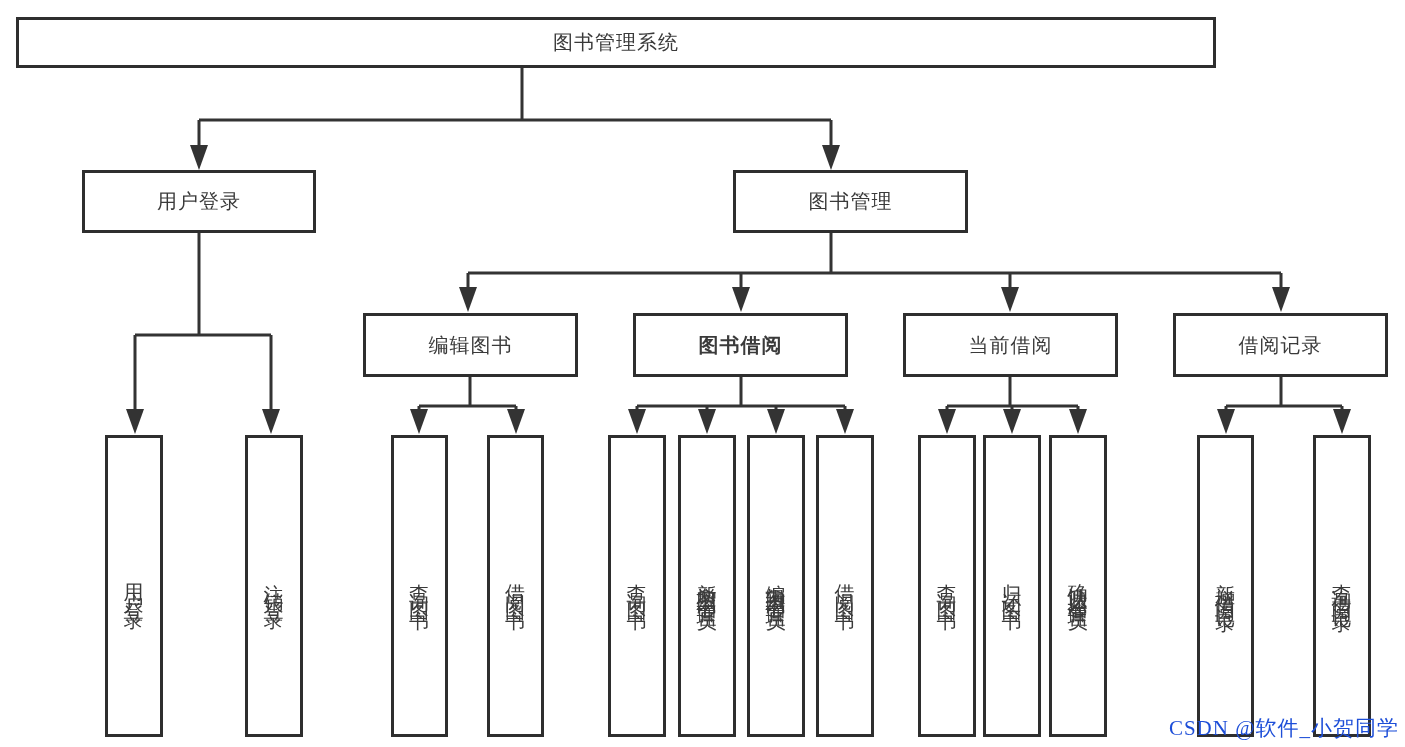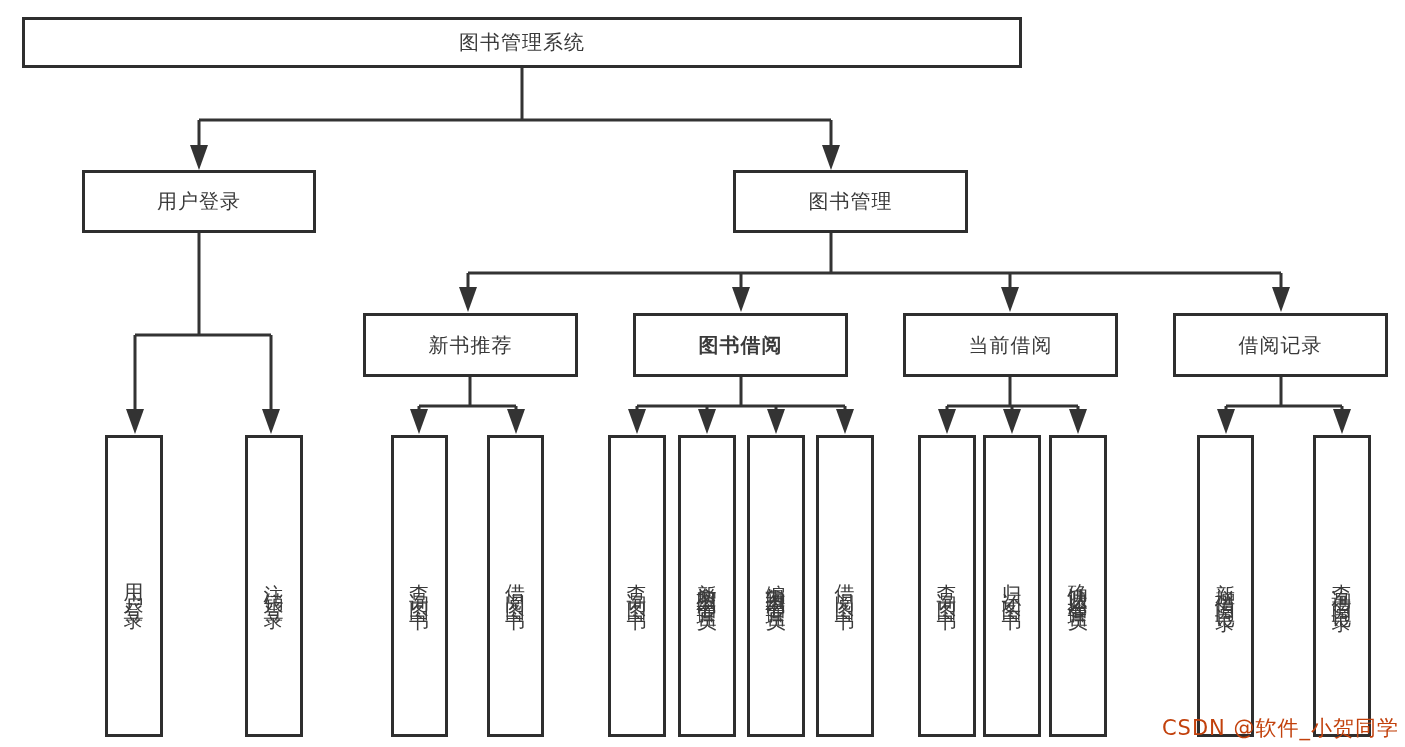--- a/index.html
+++ b/index.html
@@ -50,24 +50,25 @@
     text-orientation: mixed;
     letter-spacing: 9px;
     line-height: 1;
     text-align: center;
   }
   .watermark {
     position: absolute;
     right: 6px;
     bottom: 5px;
     font-size: 21px;
-    color: #c2410c;
+    color: #1d4ed8;
     z-index: 3;
     letter-spacing: 1px;
     white-space: nowrap;
+    font-family: Liberation Serif, serif;
   }
 </style>
 </head>
 <body>
 
 <div class="stage">
 
   <svg class="connectors" viewBox="0 0 1405 747" aria-hidden="true">
 
     <g>
@@ -111,26 +112,26 @@
       <polygon points="1069,409 1087,409 1078,434"></polygon>
     </g>
 
     <g>
       <path d="M1281 377 V406 M1226 406 H1342 M1226 406 V416 M1342 406 V416"></path>
       <polygon points="1217,409 1235,409 1226,434"></polygon>
       <polygon points="1333,409 1351,409 1342,434"></polygon>
     </g>
   </svg>
 
-  <div class="box hbox" style="left:22px; top:17px; width:1000px; height:51px;">图书管理系统</div>
+  <div class="box hbox" style="left:16px; top:17px; width:1200px; height:51px;">图书管理系统</div>
 
   <div class="box hbox" style="left:82px; top:170px; width:234px; height:63px;">用户登录</div>
   <div class="box hbox" style="left:713px; top:170px; width:235px; height:63px;margin-left:20px;">图书管理</div>
 
-  <div class="box hbox" style="left:363px; top:313px; width:215px; height:64px;">新书推荐</div>
+  <div class="box hbox" style="left:363px; top:313px; width:215px; height:64px;">编辑图书</div>
   <div class="box hbox" style="left:633px; top:313px; width:215px; height:64px;font-weight:bold;">图书借阅</div>
   <div class="box hbox" style="left:1173px; top:313px; width:215px; height:64px;">借阅记录</div>
   <div class="box hbox" style="left:903px; top:313px; width:215px; height:64px;">当前借阅</div>
 
   <div class="box vbox" style="left:105px; top:435px; width:58px; height:302px;">用户登录</div>
   <div class="box vbox" style="left:245px; top:435px; width:58px; height:302px;">注销登录</div>
 
   <div class="box vbox" style="left:391px; top:435px; width:57px; height:302px;">查询图书</div>
   <div class="box vbox" style="left:487px; top:435px; width:57px; height:302px;">借阅图书</div>
 

